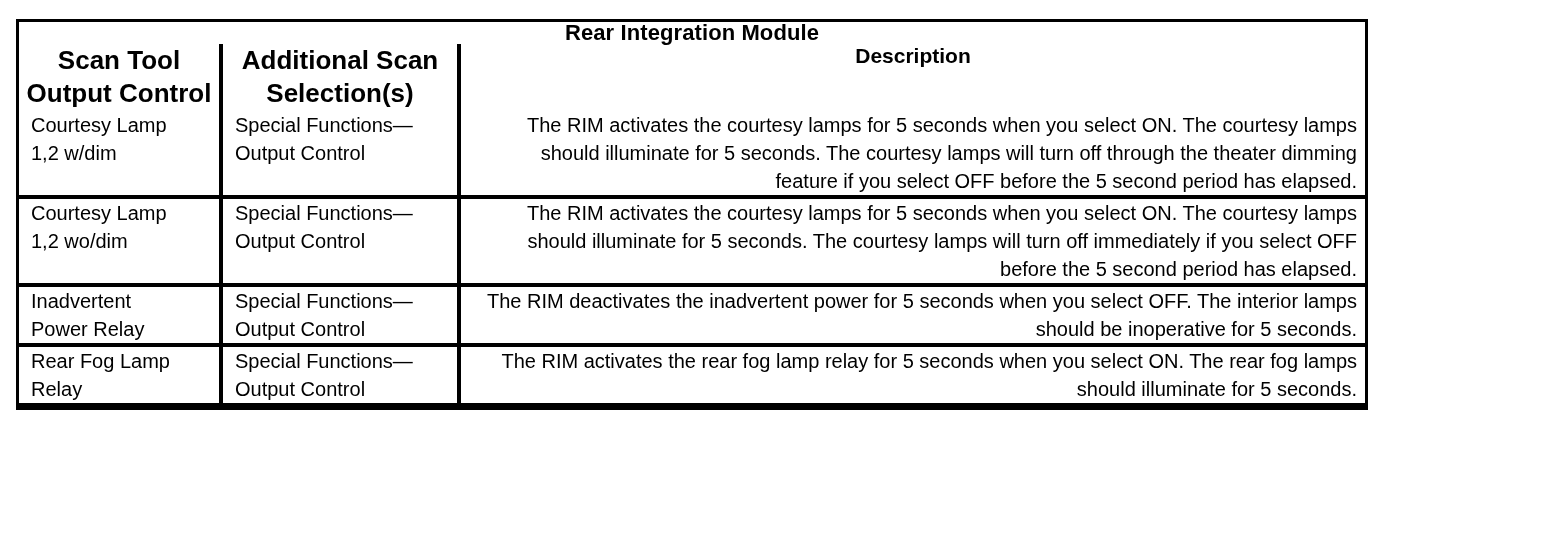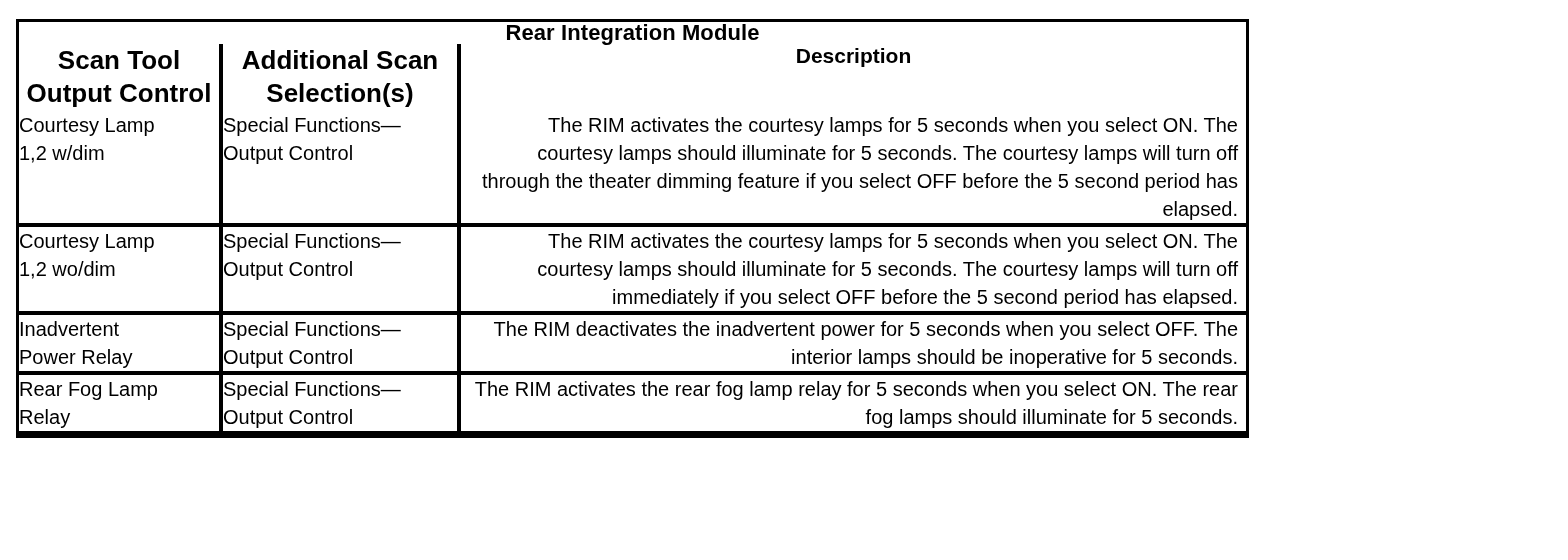--- a/index.html
+++ b/index.html
@@ -20,21 +20,21 @@
     position: relative;
     width: 1568px;
     height: 560px;
     background: #ffffff;
   }
 
   .table-wrap {
     position: absolute;
     left: 16px;
     top: 19px;
-    width: 1233px;
+    width: 1352px;
     box-sizing: border-box;
     border: 3px solid #000000;
     background: #3b82f6;
   }
 
   table.rim-table {
     width: 100%;
     border-collapse: collapse;
     table-layout: fixed;
     background: #ffffff;
@@ -99,20 +99,21 @@
     border-right: 4px solid #000000;
     white-space: pre-line;
   }
   .body-row td.col-c {
     padding-left: 10px;
     padding-right: 8px;
     text-align: right;
   }
   .body-row.rule td {
     border-bottom: 4px solid #000000;
+    padding-left: 12px;
   }
 </style>
 </head>
 <body>
 
 <div class="page">
   <div class="table-wrap">
     <table class="rim-table">
       <colgroup>
         <col class="c1">

